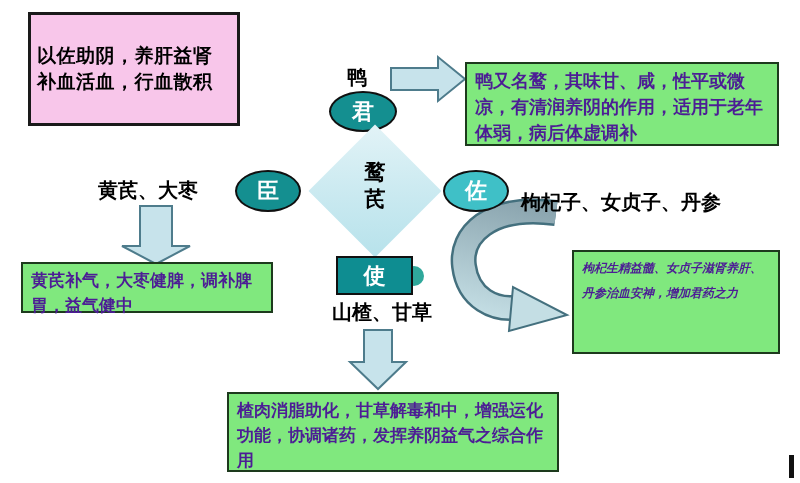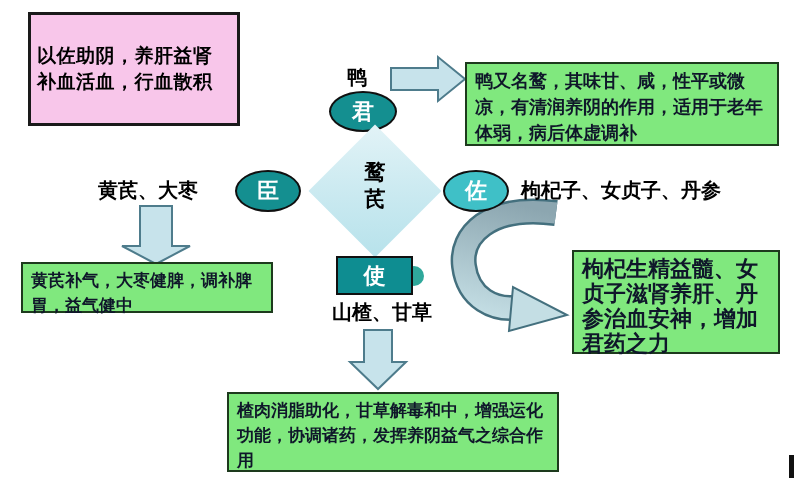--- a/index.html
+++ b/index.html
@@ -15,25 +15,25 @@
     display:flex;flex-direction:column;justify-content:center;
     padding:2px 6px;
   }
   .pink-box .line{
     font-size:19px;font-weight:bold;line-height:26px;white-space:nowrap;
     letter-spacing:0.5px;
   }
   
   .green-box{
     background:#80E87E;border:2px solid #1d3a1d;box-sizing:border-box;
-    font-weight:bold;color:#0f172a;padding:4px 8px;
+    font-weight:bold;color:#4c1d95;padding:4px 8px;
   }
   .green-box.jun-note{left:465px;top:62px;width:314px;height:84px;font-size:18px;line-height:26px;}
   .green-box.chen-note{left:21px;top:262px;width:252px;height:51px;font-size:17px;line-height:25px;}
-  .green-box.zuo-note{left:572px;top:250px;width:208px;height:104px;font-size:22px;line-height:25px;}
+  .green-box.zuo-note{left:572px;top:250px;width:208px;height:104px;font-size:12px;line-height:25px;font-style:italic;}
   .green-box.shi-note{left:227px;top:392px;width:332px;height:80px;font-size:17px;line-height:25px;}
   
   .role-ellipse{
     border-radius:50%;border:2px solid #101010;box-sizing:border-box;
     display:flex;align-items:center;justify-content:center;
     color:#fff;font-weight:bold;font-size:22px;
   }
   .role-jun{left:329px;top:91px;width:68px;height:41px;background:#148F90;}
   .role-chen{left:235px;top:170px;width:66px;height:42px;background:#148F90;}
   .role-zuo{left:443px;top:170px;width:66px;height:42px;background:#3FC0C7;}
@@ -54,21 +54,21 @@
     transform:rotate(45deg);z-index:1;
   }
   .formula{
     left:345px;top:158px;width:60px;z-index:2;text-align:center;
     font-size:21px;font-weight:bold;line-height:27px;
   }
   
   .herb-label{font-weight:bold;font-size:20px;white-space:nowrap;z-index:2;}
   .herb-jun{left:347px;top:64px;}
   .herb-chen{left:98px;top:177px;}
-  .herb-zuo{left:521px;top:177px;}
+  .herb-zuo{left:521px;top:189px;}
   .herb-shi{left:332px;top:299px;}
   
   #arrow-layer{left:0;top:0;width:800px;height:483px;z-index:0;}
   
   .cursor-bar{left:789px;top:455px;width:5px;height:23px;background:#111;}
 </style>
 </head>
 <body>
 
 <div id="canvas">

